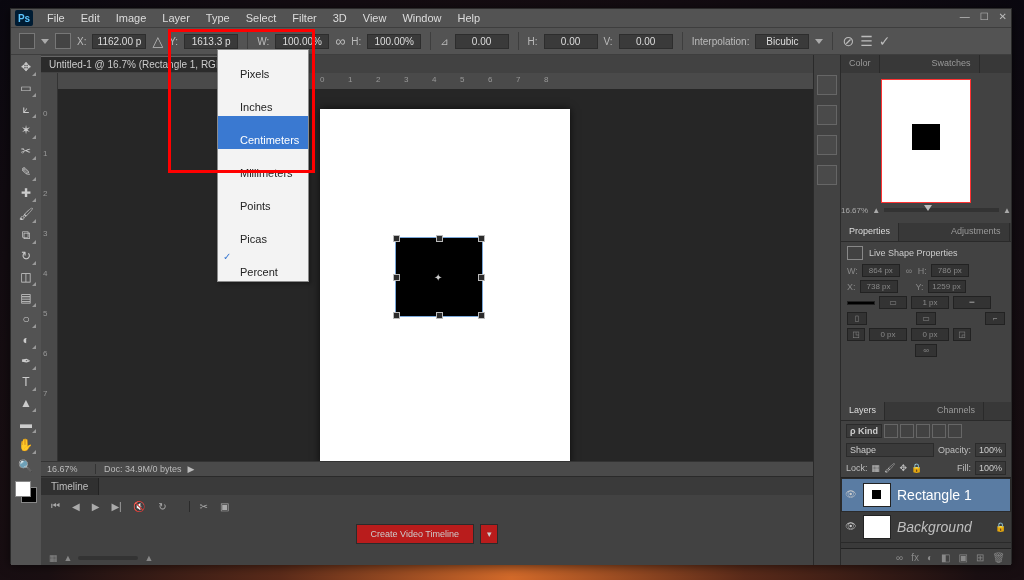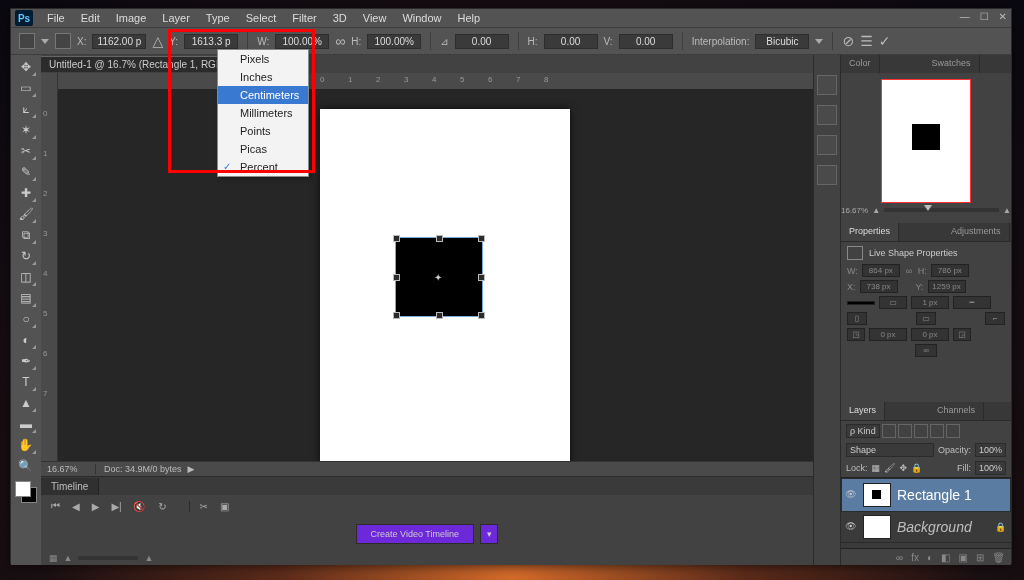--- a/index.html
+++ b/index.html
@@ -48,21 +48,21 @@
   .center-cross{position:absolute;left:calc(50% - 5px);top:calc(50% - 5px);color:#ccc;font-size:10px;}
   .statusbar{height:14px;background:#4a4a4a;border-top:1px solid #333;display:flex;align-items:center;font-size:9px;color:#bbb;}
   .statusbar .zoom{width:48px;padding-left:6px;border-right:1px solid #333;}
   .statusbar .doc{padding-left:8px;}
   
   .timeline{height:88px;background:#424242;border-top:1px solid #2a2a2a;display:flex;flex-direction:column;}
   .tl-head{height:18px;background:#3a3a3a;display:flex;align-items:center;font-size:10px;}
   .tl-head span{padding:3px 10px;background:#303030;border-right:1px solid #222;}
   .tl-ctrl{height:22px;display:flex;align-items:center;gap:12px;padding:0 10px;color:#aaa;font-size:10px;}
   .tl-body{flex:1;display:flex;align-items:center;justify-content:center;gap:6px;}
-  .tl-btn{background:#6d28d9;border:1px solid #2b2b2b;color:#ccc;font-size:9px;padding:4px 14px;}
+  .tl-btn{background:#b91c1c;border:1px solid #2b2b2b;color:#ccc;font-size:9px;padding:4px 14px;}
   .tl-foot{height:14px;display:flex;align-items:center;gap:6px;padding:0 8px;color:#888;font-size:9px;}
   
   .dock{width:26px;background:#424242;border-left:1px solid #2a2a2a;display:flex;flex-direction:column;align-items:center;gap:10px;padding-top:20px;}
   .dock .dico{width:18px;height:18px;border:1px solid #666;background:#4a4a4a;}
   
   .panels{width:170px;background:#424242;border-left:1px solid #2a2a2a;display:flex;flex-direction:column;font-size:9px;overflow:hidden;}
   .panel-tabs{height:18px;display:flex;align-items:stretch;background:#383838;gap:44px;}
   .ptab{padding:3px 8px;color:#999;border-right:1px solid #2a2a2a;}
   .ptab.active{background:#424242;color:#ddd;}
   .navigator{flex:0 0 150px;display:flex;flex-direction:column;align-items:center;justify-content:center;background:#424242;}
@@ -71,36 +71,36 @@
   .nav-zoom{width:100%;display:flex;align-items:center;gap:4px;padding:3px 6px;color:#aaa;font-size:8px;}
   .nav-zoom .slider{flex:1;height:4px;background:#333;position:relative;}
   .nav-zoom .slider .knob{position:absolute;left:40px;top:-3px;width:0;height:0;border-left:4px solid transparent;border-right:4px solid transparent;border-top:6px solid #bbb;}
   .properties{flex:0 0 152px;background:#424242;border-top:1px solid #2a2a2a;padding:4px 6px;color:#888;}
   .properties .row{display:flex;align-items:center;gap:4px;margin:3px 0;}
   .properties .f{background:#333;border:1px solid #222;color:#888;min-width:30px;text-align:center;padding:1px 3px;font-size:8px;}
   .properties .link{width:10px;text-align:center;}
   .hdr{display:flex;align-items:center;gap:6px;font-size:9px;color:#ccc;margin-bottom:4px;}
   .hdr .ico{width:14px;height:12px;border:1px solid #888;}
   .layers{flex:1;background:#424242;border-top:1px solid #2a2a2a;display:flex;flex-direction:column;}
-  .layers .filters{display:flex;align-items:center;gap:2px;padding:3px 5px;}
+  .layers .filters{display:flex;align-items:center;gap:2px;padding:3px 5px;font-weight:bold;}
   .layers .filters .ic{width:12px;height:12px;border:1px solid #666;}
   .layers .row2{display:flex;align-items:center;gap:4px;padding:2px 5px;}
   .layers select,.layers .sel{background:#3a3a3a;border:1px solid #2b2b2b;color:#ccc;font-size:9px;padding:1px 3px;}
   .layerlist{flex:1;background:#3a3a3a;border-top:1px solid #222;}
   .layer{display:flex;align-items:center;height:30px;border-bottom:1px solid #2a2a2a;padding:0 4px;gap:6px;}
   .layer.sel{background:#5a7ca3;color:#fff;}
   .eye{width:12px;height:12px;color:#ccc;}
   .lthumb{width:26px;height:22px;background:#fff;border:1px solid #222;position:relative;}
   .lthumb .blk{position:absolute;left:8px;top:6px;width:9px;height:9px;background:#000;}
   .lname{font-size:14px;}
   .layer .lock{margin-left:auto;color:#ccc;}
   .layerfoot{height:16px;background:#424242;border-top:1px solid #222;display:flex;align-items:center;justify-content:flex-end;gap:8px;padding:0 6px;color:#888;font-size:10px;}
   
   .dropdown{position:absolute;left:206px;top:40px;width:90px;background:#f3f3f3;border:1px solid #8a8a8a;box-shadow:2px 2px 4px rgba(0,0,0,.3);z-index:50;}
-  .dropdown .ditem{padding:3px 8px 3px 22px;color:#222;font-size:11px;position:relative;}
+  .dropdown .ditem{padding:18px 8px 3px 22px;color:#222;font-size:11px;position:relative;}
   .dropdown .ditem.sel{background:#3a79d1;color:#fff;}
   .dropdown .ditem .chk{position:absolute;left:5px;top:3px;color:#3a79d1;font-size:10px;}
   
   .redbox{position:absolute;left:157px;top:20px;width:141px;height:138px;border:3px solid #f00;z-index:60;pointer-events:none;}
   .tl-zoomslider{width:60px;height:4px;background:#333;border-radius:2px;}
 </style>
 </head>
 <body>
 
 <div class="desktop">

